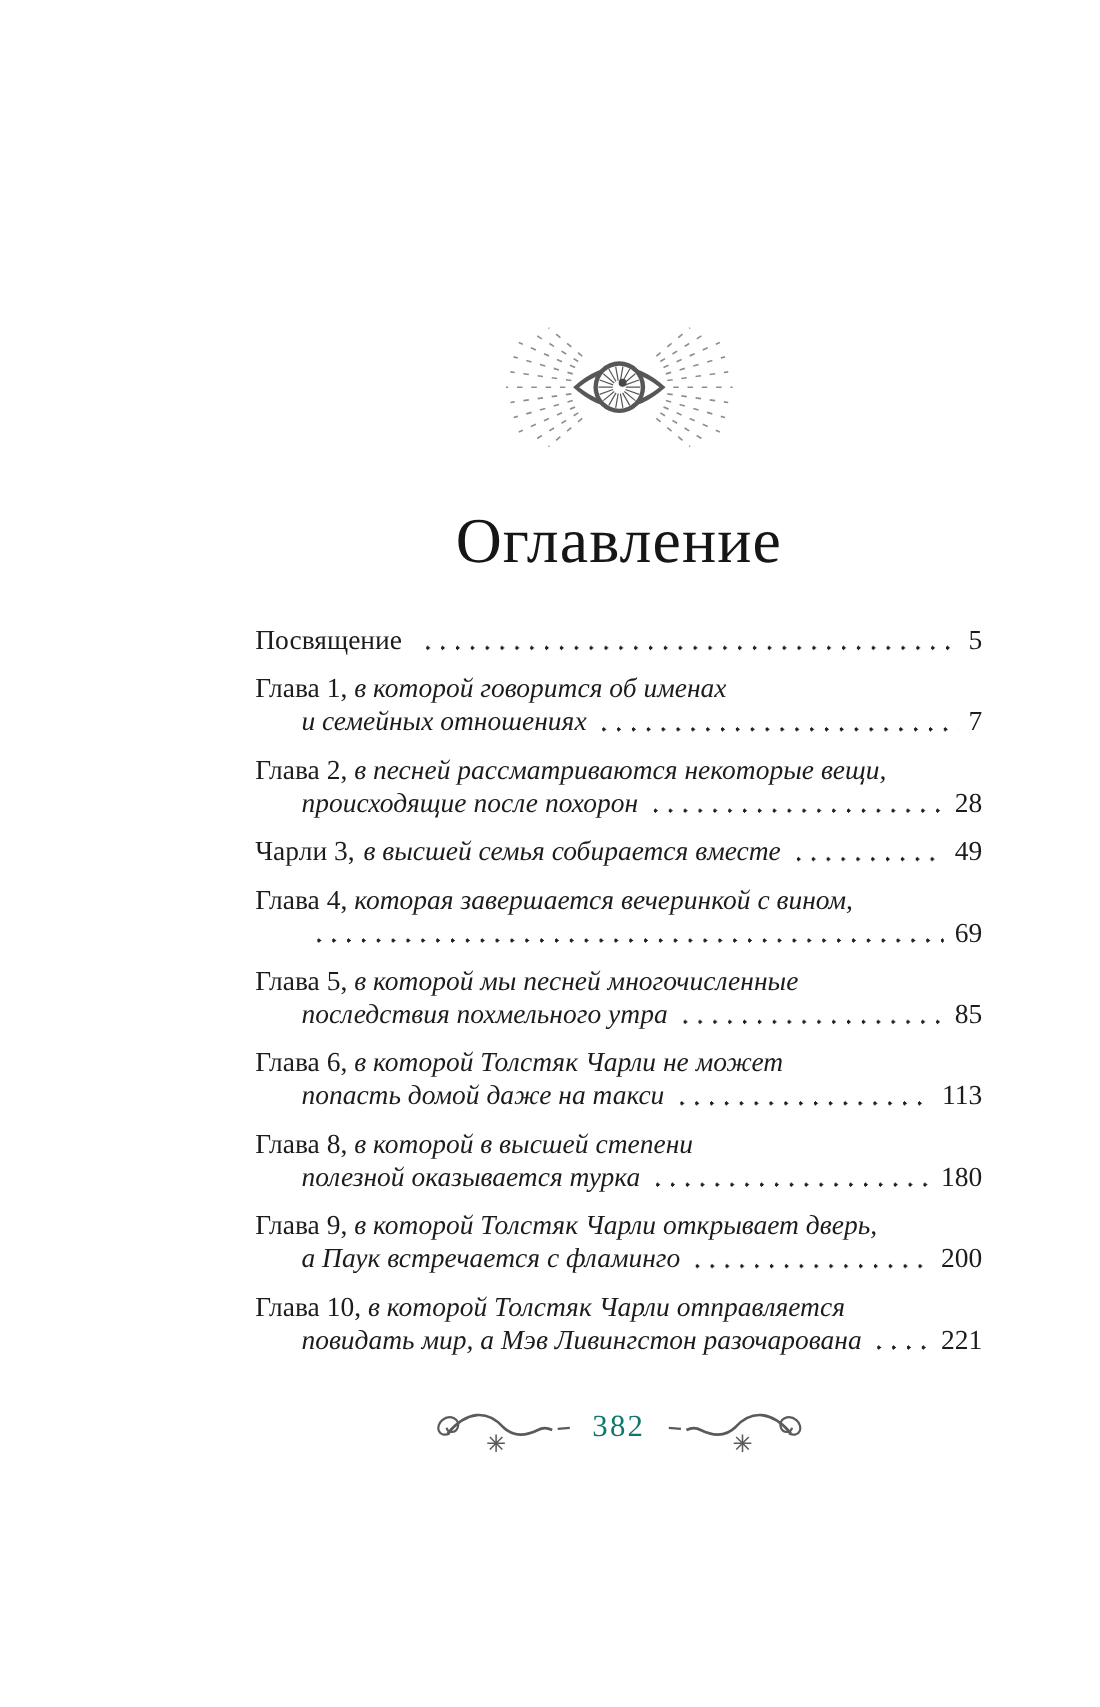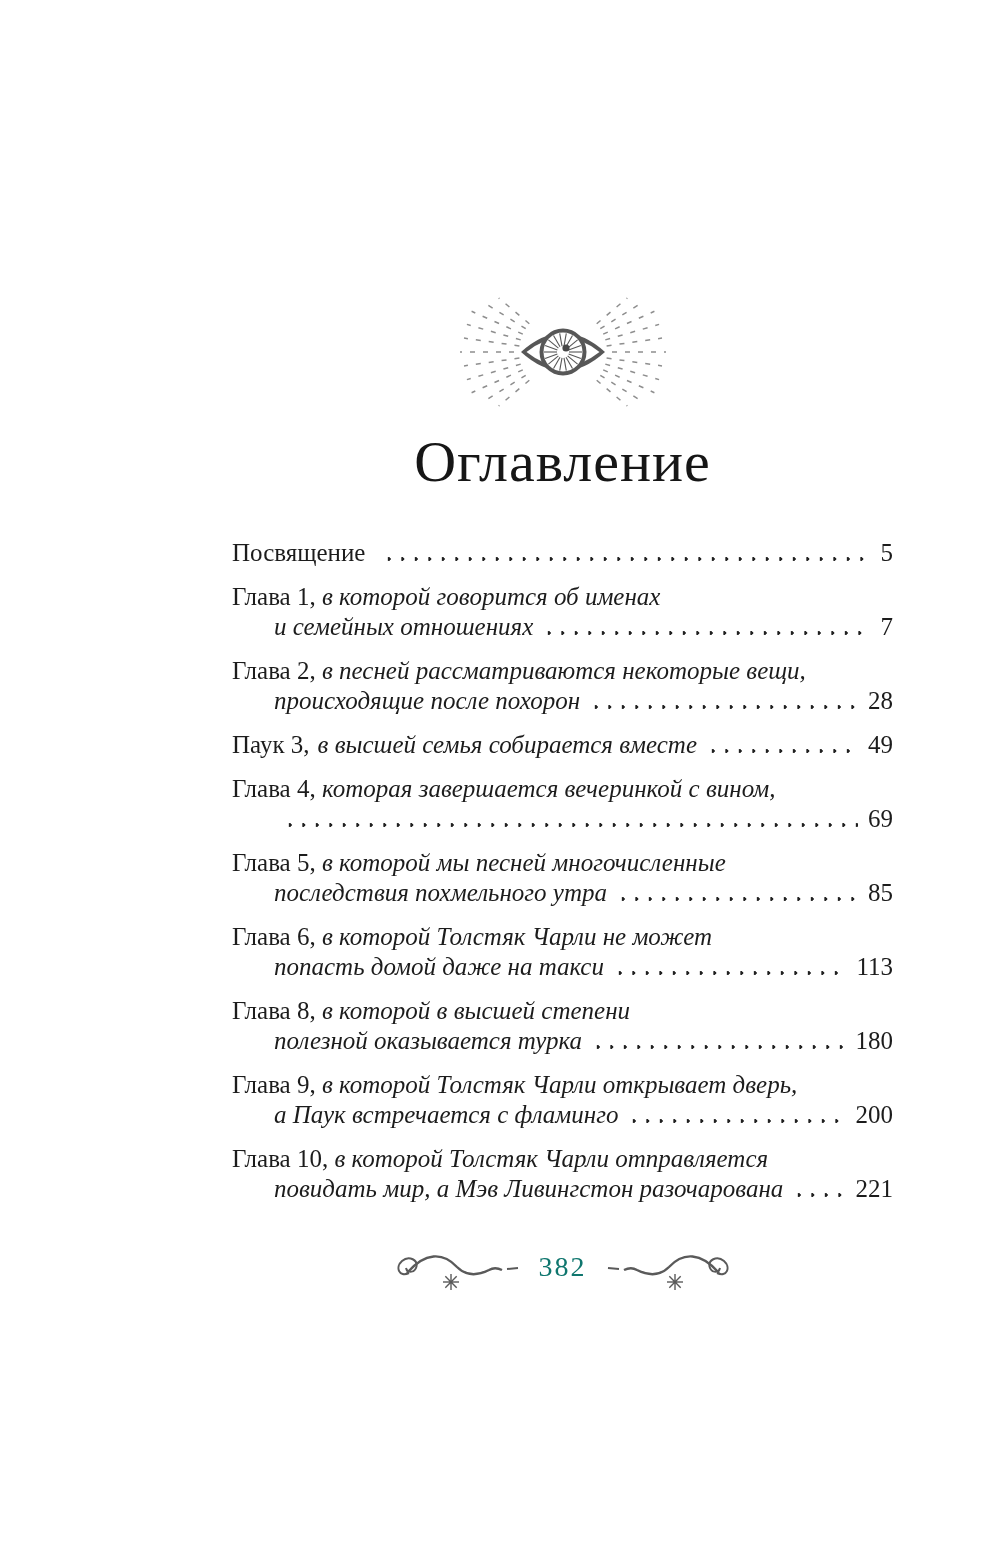--- a/index.html
+++ b/index.html
@@ -14,21 +14,21 @@
   .content { width:661px; margin-left:232px; }
 
   .ornament-wrap {
     margin-top:296px; height:112px;
     display:flex; justify-content:center; align-items:center;
   }
   .ray { stroke:#8e8e8e; stroke-width:1.5; stroke-dasharray:5 8; stroke-linecap:butt; }
   .iris-line { stroke:#575757; stroke-width:1.1; }
 
   .title {
-    margin-top:22px;
+    margin-top:52px;
     text-align:center;
     font-size:58px;
     letter-spacing:1px;
     color:#161616;
     line-height:1.1;
   }
 
   .toc { margin-top:44px; font-size:25px; line-height:30px; }
   .entry { margin-bottom:14px; }
   .row { display:flex; align-items:flex-end; }
@@ -146,21 +146,21 @@
       </div>
       <div class="l2 row">
         <span class="it">происходящие после похорон</span>
         <span class="leader"></span>
         <span class="pg">28</span>
       </div>
     </div>
 
     <div class="entry">
       <div class="row">
-        <span class="lbl">Паук 3,</span>
+        <span class="lbl">Чарли 3,</span>
         <span class="it">в высшей семья собирается вместе</span>
         <span class="leader"></span>
         <span class="pg">49</span>
       </div>
     </div>
 
     <div class="entry">
       <div class="l1">
         <span class="lbl">Глава 4,</span>
         <span class="it">которая завершается вечеринкой с вином,</span>

